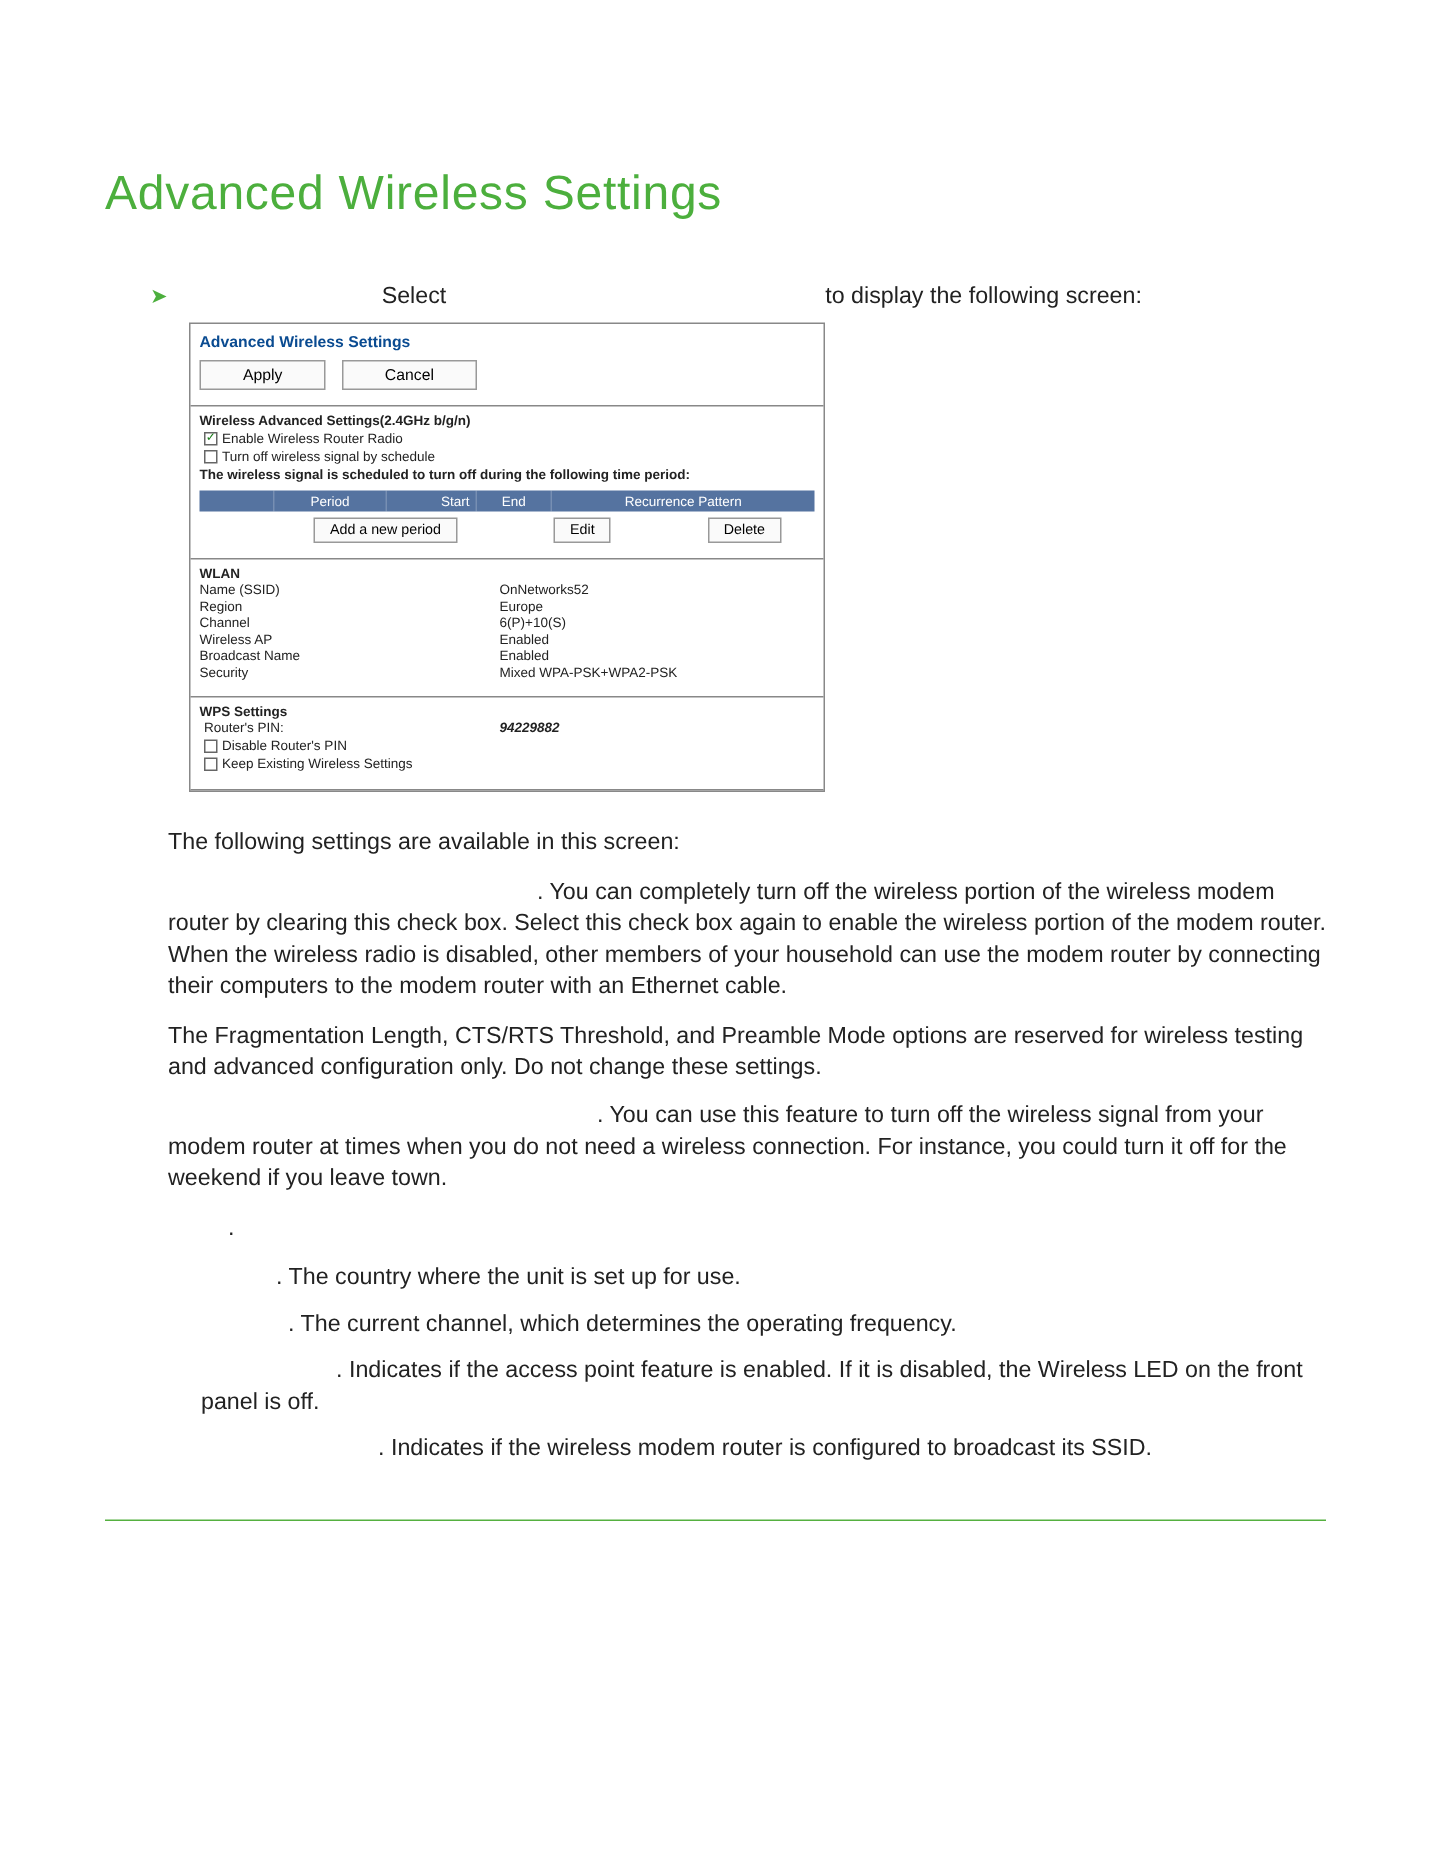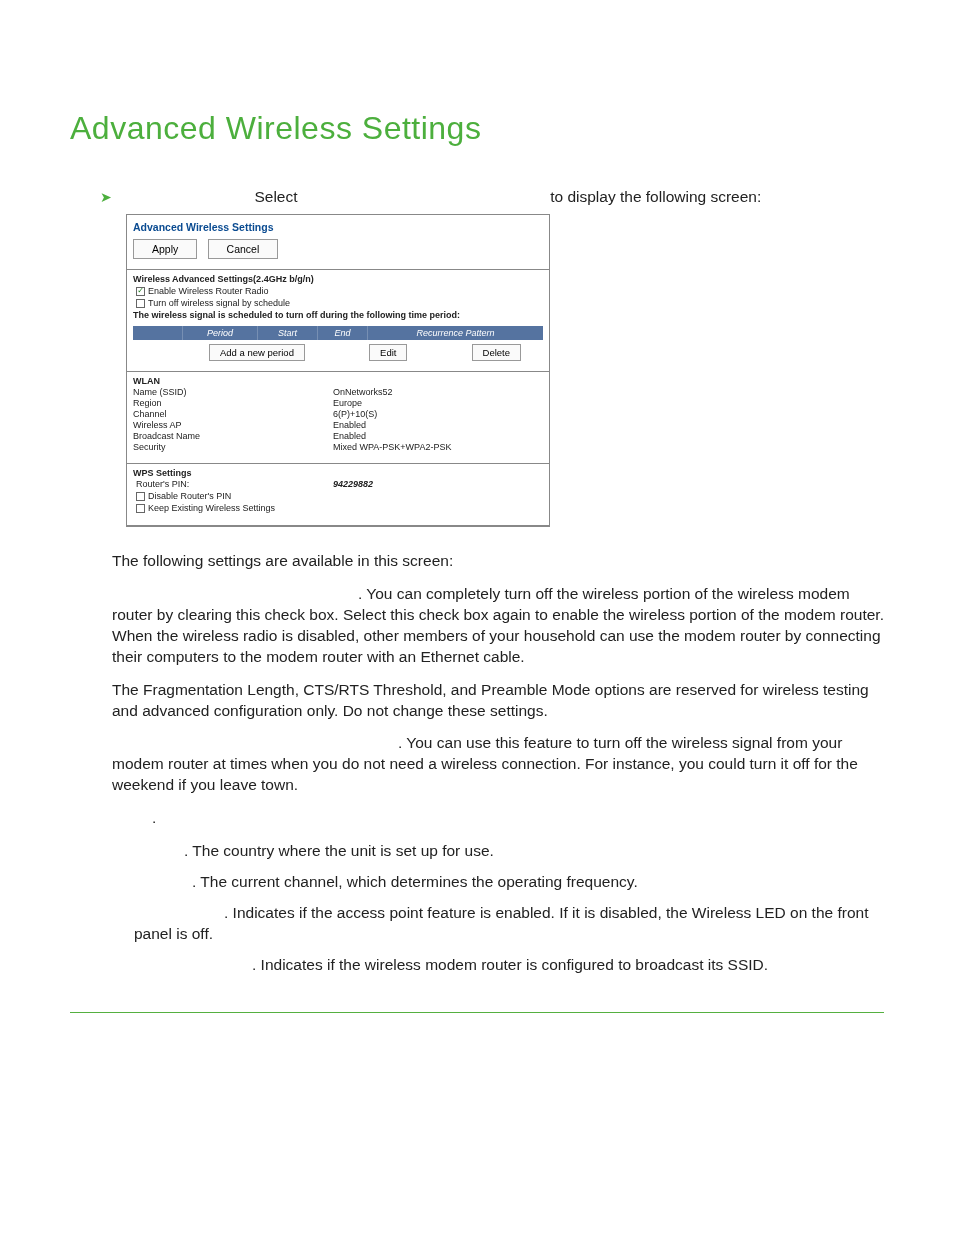--- a/index.html
+++ b/index.html
@@ -45,21 +45,21 @@
     }
     .screenshot-title {
       color: #0a4b91;
       font-weight: bold;
       font-size: 10.5px;
       padding: 6px 0 6px 6px;
     }
     .ss-button-row { padding: 0 6px 6px 6px; }
     .ss-button {
       font-size: 10.5px;
-      padding: 3px 18px;
+      padding: 3px 28px;
       background: #fafafa;
       border: 1px solid #999;
       margin-right: 6px;
     }
     .ss-hr {
       border: none;
       border-top: 1px solid #888;
       margin-top: 4px;
     }
     .ss-section {
@@ -84,26 +84,25 @@
       font-size: 8px;
       line-height: 1;
       background: white;
     }
     .ss-checkbox.checked { color: #1a7d1a; }
     .ss-table-header {
       display: flex;
       background: #5573a0;
       color: white;
       font-size: 9px;
-      font-style: italic;
     }
     .ss-th { padding: 2px 4px; text-align: center; border-right: 1px solid #fff3; }
     .ss-th.checkbox { width: 50px; }
     .ss-th.period { width: 75px; }
-    .ss-th.start { width: 60px; }
+    .ss-th.start { width: 60px; text-align: right; }
     .ss-th.end { width: 50px; }
     .ss-th.recur { flex: 1; border-right: none; }
     .ss-table-buttons {
       display: flex;
       justify-content: space-between;
       padding: 4px 16px 6px 76px;
     }
     .ss-table-buttons .ss-button { padding: 2px 10px; font-size: 9.5px; }
     .ss-kv { display: flex; margin: 1px 0; }
     .ss-kv .k { flex: 0 0 200px; }

